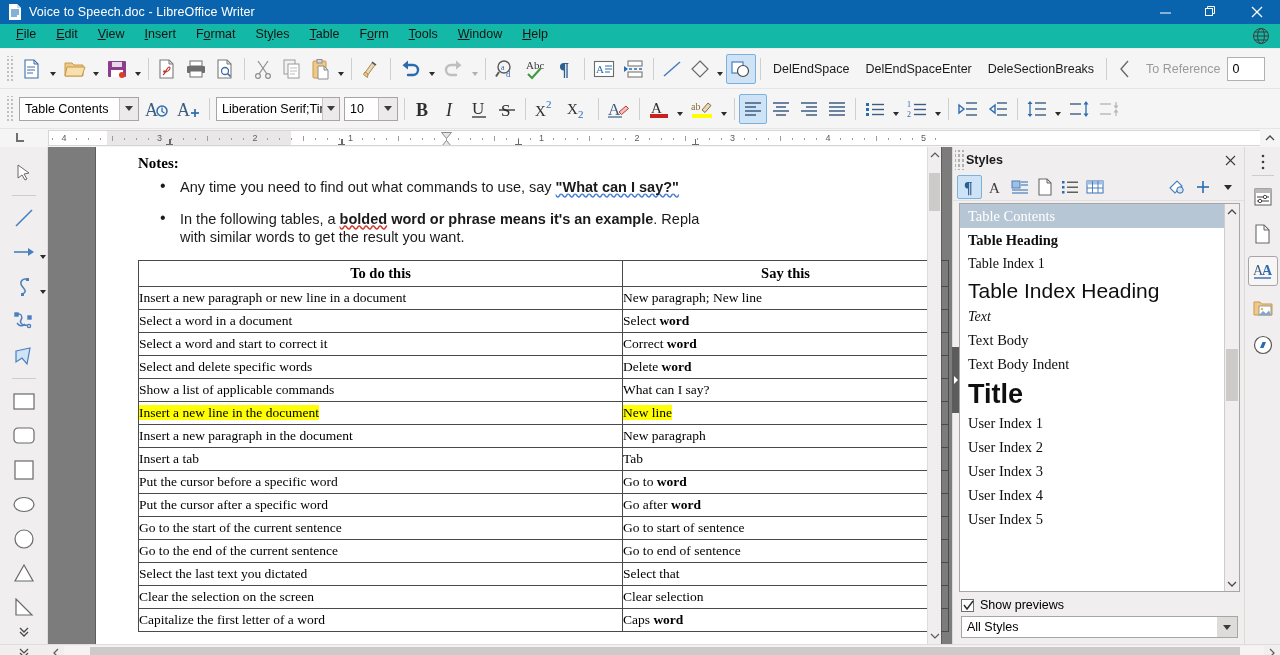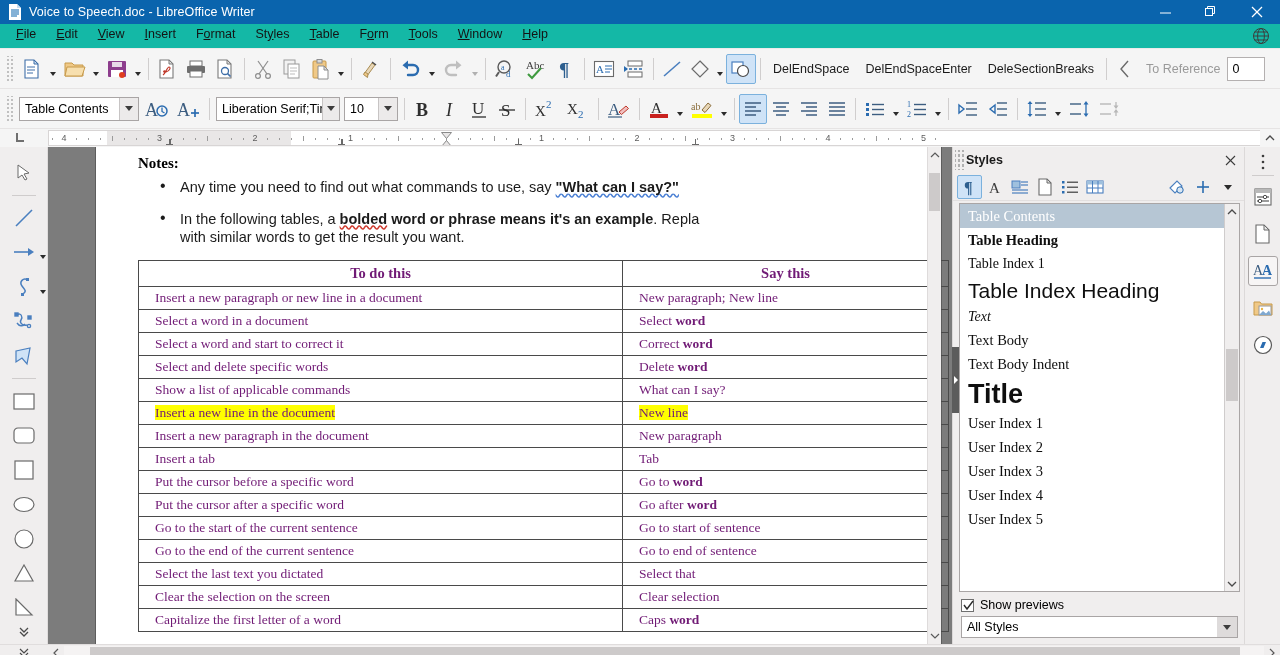--- a/index.html
+++ b/index.html
@@ -176,22 +176,22 @@
   .sq-red { text-decoration:underline; text-decoration-color:#cf3a2e;
             text-decoration-style:wavy; text-decoration-skip-ink:none; }
   .b { font-weight:bold; }
 
   
   table.doc-table {
     border-collapse:collapse; margin-top:10px; width:810px; table-layout:fixed;
     font-family:"Liberation Serif", serif;
   }
   table.doc-table td, table.doc-table th {
-    border:1px solid #4a4a4a; padding:2px 16px; font-size:13.5px;
-    color:#701a75; font-weight:normal; vertical-align:middle; height:23px; line-height:1.05;
+    border:1px solid #4a4a4a; padding:2px 0; font-size:13.5px;
+    color:#000000; font-weight:normal; vertical-align:middle; height:23px; line-height:1.05;
   }
   table.doc-table th {
     text-align:center; font-weight:bold; font-size:14.5px; height:26px;
   }
   table.doc-table col.c1 { width:484px; }
   table.doc-table col.c2 { width:326px; }
   td .hl, th .hl { background:#ffff00; }
   tr.hl-row td { background:transparent; }
   tr.hl-row td span { background:#ffff00; }
 

